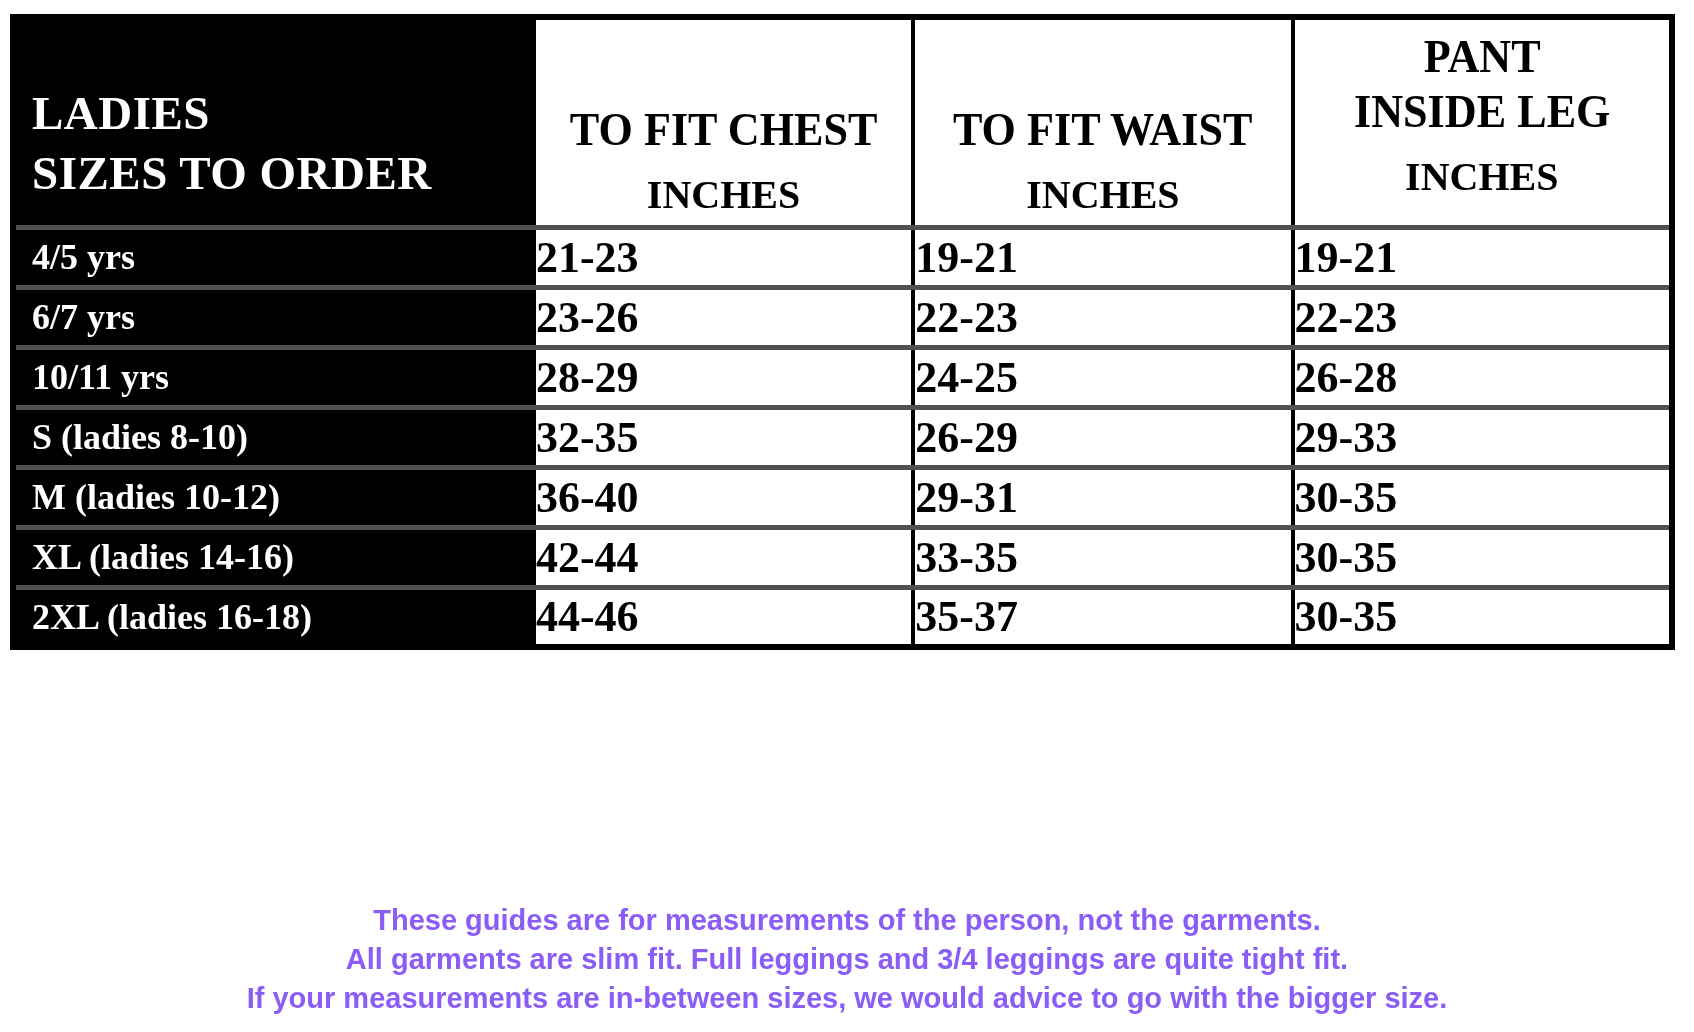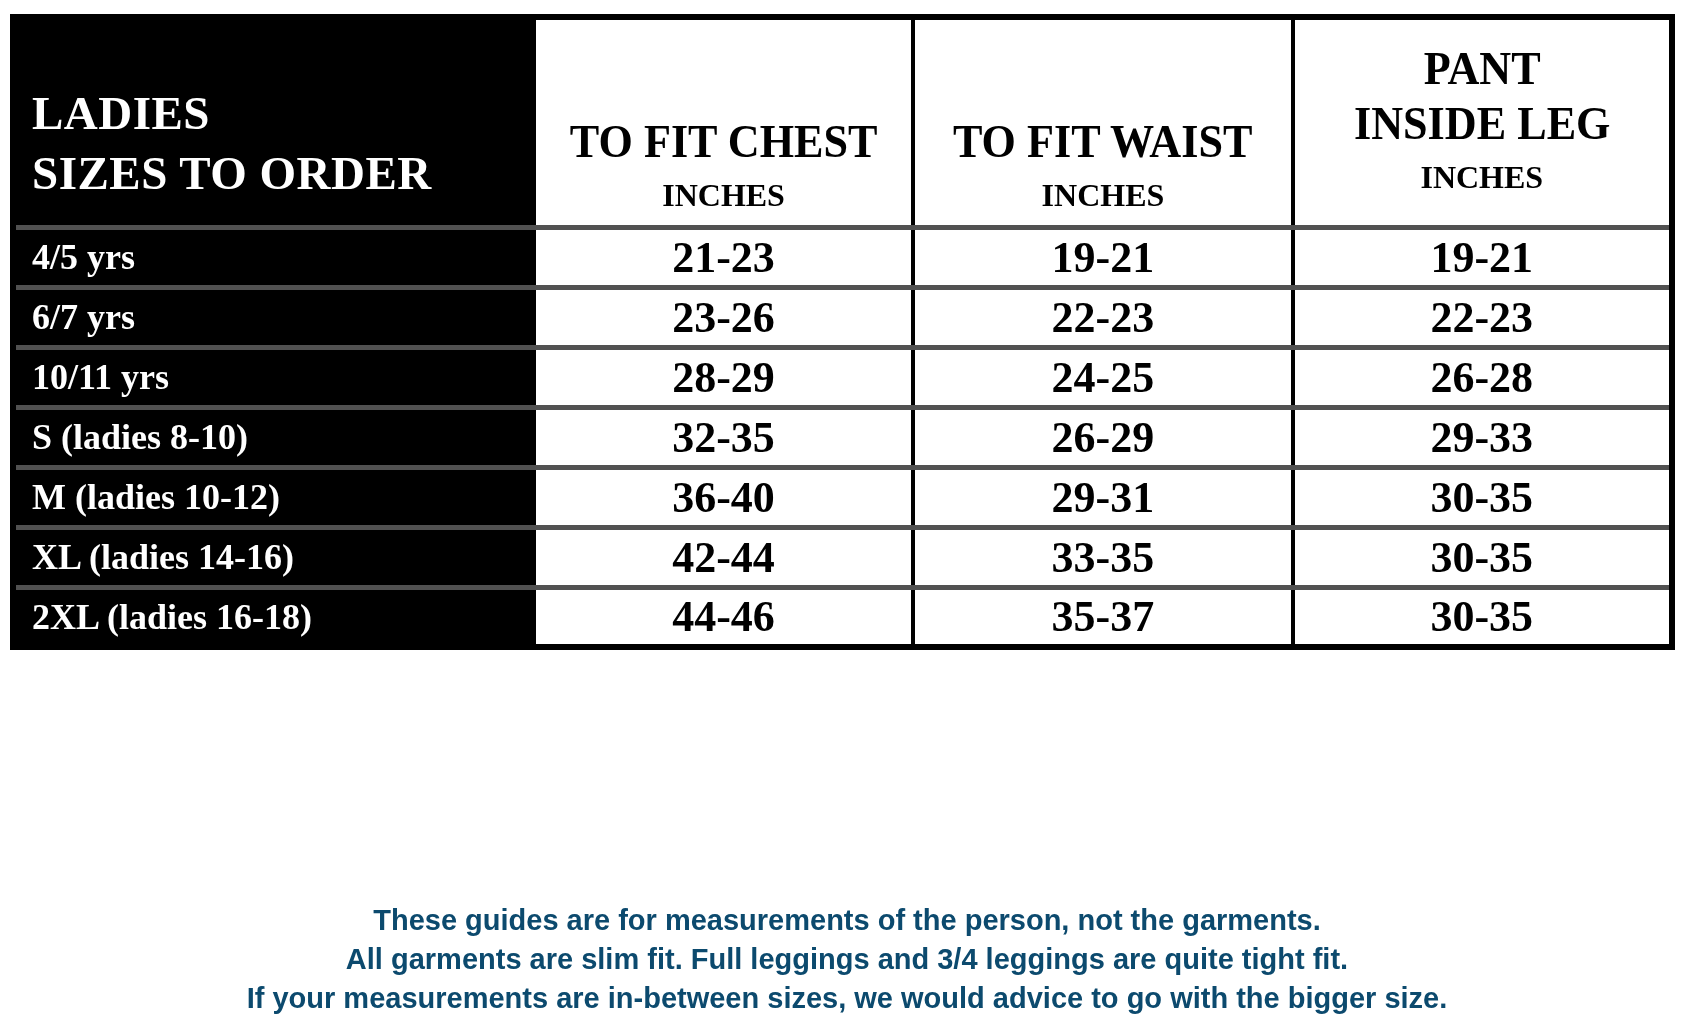--- a/index.html
+++ b/index.html
@@ -52,55 +52,56 @@
     padding-bottom: 4px;
   }
   .head-big {
     font-size: 46px;
     line-height: 55px;
     transform: scaleX(0.96);
     transform-origin: center;
     white-space: nowrap;
   }
   .head-sub {
-    font-size: 32px;
+    font-size: 40px;
     line-height: 52px;
+    margin-top: 12px;
   }
   th.leg-head .col-head-stack { padding-bottom: 22px; }
 
   
   td.size-cell {
     background: #000000;
     color: #ffffff;
     font-weight: bold;
     font-size: 36px;
     text-align: left;
     padding-left: 16px;
     white-space: nowrap;
   }
   td.val-cell {
     background: #ffffff;
     color: #000000;
     font-weight: bold;
     font-size: 44px;
-    text-align: center;
+    text-align: left;
   }
 
   
   .notes {
     position: absolute;
     left: 0;
     top: 901px;
     width: 1694px;
     text-align: center;
     font-family: "Liberation Sans", sans-serif;
     font-weight: bold;
     font-size: 29px;
     line-height: 39px;
-    color: #0c4a6e;
+    color: #8b5cf6;
   }
 </style>
 </head>
 <body>
 <div class="page">
 
   <table class="size-chart">
     <colgroup>
       <col class="c1">
         <col class="c2">

